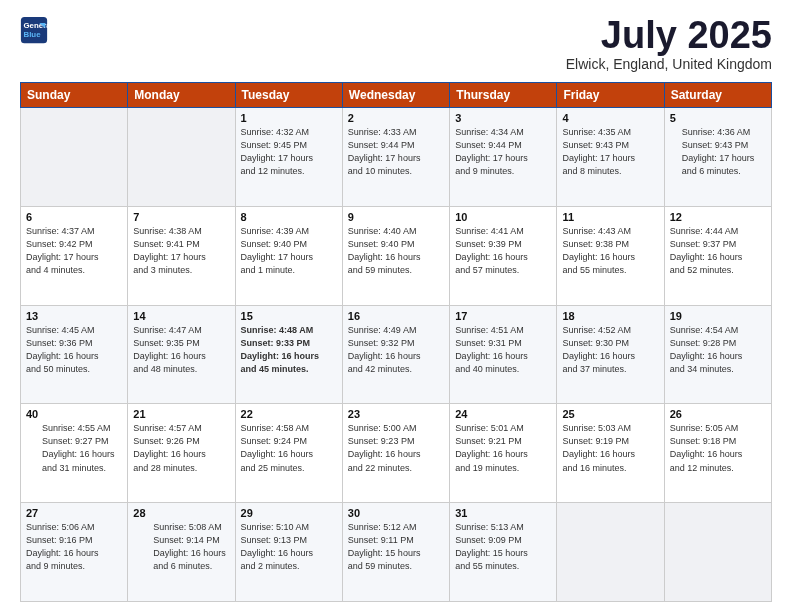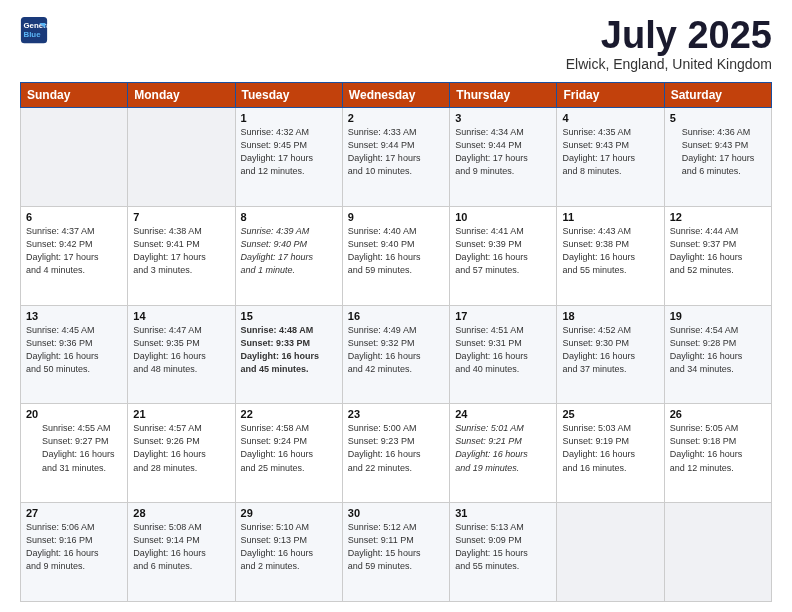--- a/index.html
+++ b/index.html
@@ -181,21 +181,21 @@
           </td>
           <td>
             <span class="day-num">7</span>
             <div class="day-info" style="white-space: pre-line;">Sunrise: 4:38 AM
 Sunset: 9:41 PM
 Daylight: 17 hours
 and 3 minutes.</div>
           </td>
           <td>
             <span class="day-num">8</span>
-            <div class="day-info" style="white-space: pre-line; font-style: italic;">Sunrise: 4:39 AM
+            <div class="day-info" style="white-space: pre-line;">Sunrise: 4:39 AM
 Sunset: 9:40 PM
 Daylight: 17 hours
 and 1 minute.</div>
           </td>
           <td>
             <span class="day-num">9</span>
             <div class="day-info" style="white-space: pre-line;">Sunrise: 4:40 AM
 Sunset: 9:40 PM
 Daylight: 16 hours
 and 59 minutes.</div>
@@ -268,21 +268,21 @@
           <td>
             <span class="day-num">19</span>
             <div class="day-info" style="white-space: pre-line;">Sunrise: 4:54 AM
 Sunset: 9:28 PM
 Daylight: 16 hours
 and 34 minutes.</div>
           </td>
         </tr>
         <tr>
           <td>
-            <span class="day-num">20</span>
+            <span class="day-num">40</span>
             <div class="day-info" style="white-space: pre-line; margin-left: 16px;">Sunrise: 4:55 AM
 Sunset: 9:27 PM
 Daylight: 16 hours
 and 31 minutes.</div>
           </td>
           <td>
             <span class="day-num">21</span>
             <div class="day-info" style="white-space: pre-line;">Sunrise: 4:57 AM
 Sunset: 9:26 PM
 Daylight: 16 hours
@@ -297,21 +297,21 @@
           </td>
           <td>
             <span class="day-num">23</span>
             <div class="day-info" style="white-space: pre-line;">Sunrise: 5:00 AM
 Sunset: 9:23 PM
 Daylight: 16 hours
 and 22 minutes.</div>
           </td>
           <td>
             <span class="day-num">24</span>
-            <div class="day-info" style="white-space: pre-line; font-style: italic;">Sunrise: 5:01 AM
+            <div class="day-info" style="white-space: pre-line;">Sunrise: 5:01 AM
 Sunset: 9:21 PM
 Daylight: 16 hours
 and 19 minutes.</div>
           </td>
           <td>
             <span class="day-num">25</span>
             <div class="day-info" style="white-space: pre-line;">Sunrise: 5:03 AM
 Sunset: 9:19 PM
 Daylight: 16 hours
 and 16 minutes.</div>
@@ -327,21 +327,21 @@
         <tr>
           <td>
             <span class="day-num">27</span>
             <div class="day-info" style="white-space: pre-line;">Sunrise: 5:06 AM
 Sunset: 9:16 PM
 Daylight: 16 hours
 and 9 minutes.</div>
           </td>
           <td>
             <span class="day-num">28</span>
-            <div class="day-info" style="white-space: pre-line;">Sunrise: 5:08 AM
+            <div class="day-info" style="white-space: pre-line; margin-left: 20px;">Sunrise: 5:08 AM
 Sunset: 9:14 PM
 Daylight: 16 hours
 and 6 minutes.</div>
           </td>
           <td>
             <span class="day-num">29</span>
             <div class="day-info" style="white-space: pre-line;">Sunrise: 5:10 AM
 Sunset: 9:13 PM
 Daylight: 16 hours
 and 2 minutes.</div>

